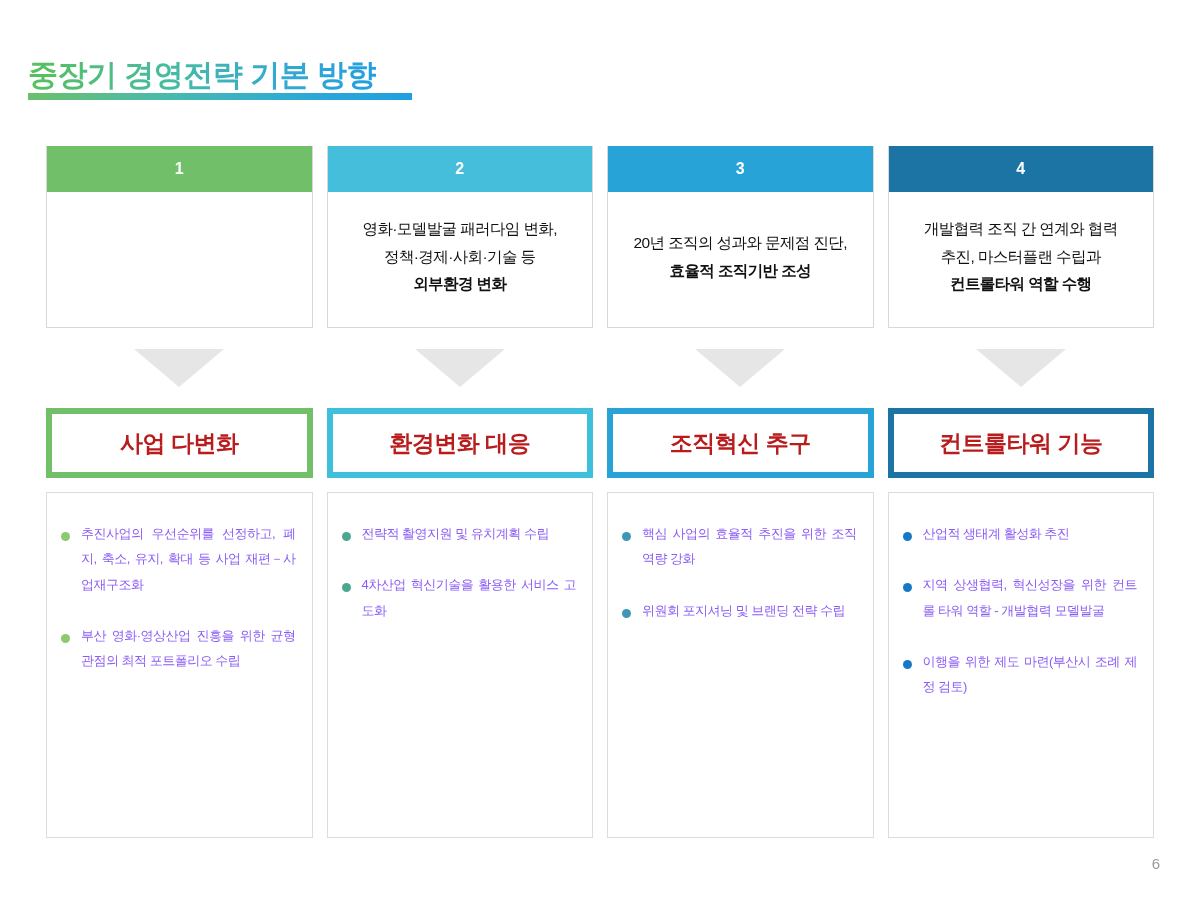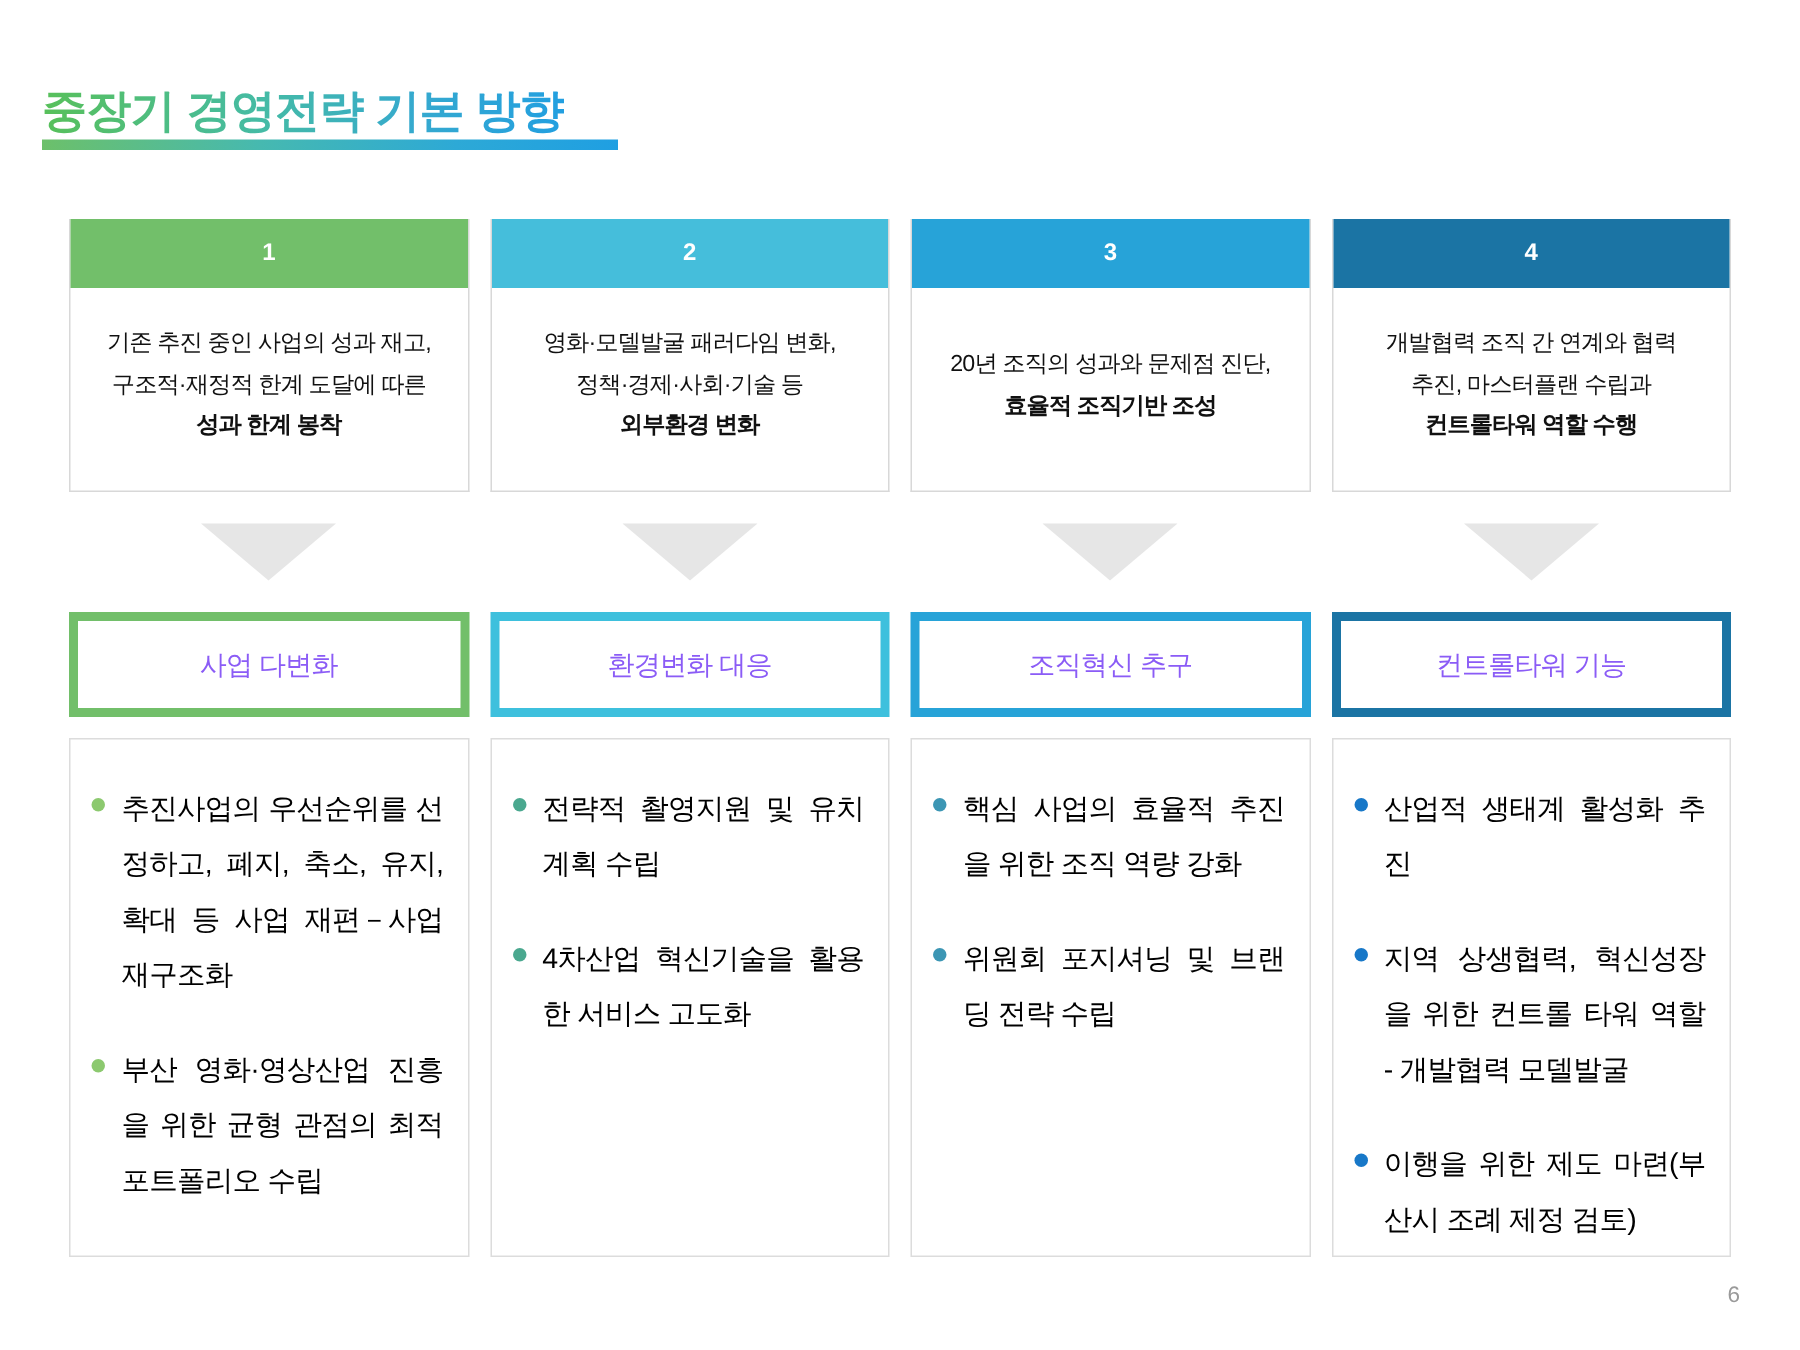--- a/index.html
+++ b/index.html
@@ -126,48 +126,48 @@
   .strategy-box {
     height: 70px;
     box-sizing: border-box;
     border: 6px solid #888;
     background: #ffffff;
     display: flex;
     align-items: center;
     justify-content: center;
   }
   .strategy-label {
-    font-size: 18px;
-    font-weight: normal;
+    font-size: 23px;
+    font-weight: bold;
     letter-spacing: -0.5px;
-    color: #8b5cf6;
+    color: #b91c1c;
   }
 
   
   .bullet-panel {
     margin-top: 14px;
     height: 346px;
     box-sizing: border-box;
     border: 1px solid #dcdcdc;
     background: #ffffff;
     padding: 28px 16px 16px 12px;
   }
   .bullet-list {
     list-style: none;
     margin: 0;
     padding: 0;
   }
   .bullet-item {
     position: relative;
     padding-left: 22px;
     margin-bottom: 26px;
-    font-size: 19px;
+    font-size: 13px;
     line-height: 1.95;
     letter-spacing: -0.5px;
-    color: #000000;
+    color: #8b5cf6;
     text-align: justify;
   }
   .bullet-item:last-child {
     margin-bottom: 0;
   }
   .bullet-dot {
     position: absolute;
     left: 2px;
     top: 11px;
     width: 9px;
@@ -192,27 +192,20 @@
 
   <div class="title-wrap">
     <h1 class="slide-title">중장기 경영전략 기본 방향</h1>
   </div>
   <div class="title-rule"></div>
 
   <div class="columns">
       <div class="column">
         <div class="top-card">
           <div class="card-header" style="background: rgb(114, 191, 106);">1</div>
-          <div class="card-body">
-            <div class="card-text">
-              <div>기존 추진 중인 사업의 성과 재고,</div>
-              <div>구조적·재정적 한계 도달에 따른</div>
-              <div class="strong">성과 한계 봉착</div>
-            </div>
-          </div>
         </div>
         <div class="arrow-zone">
           <div class="arrow"></div>
         </div>
         <div class="strategy-box" style="border-color: rgb(114, 191, 106);">
           <div class="strategy-label">사업 다변화</div>
         </div>
         <div class="bullet-panel">
           <ul class="bullet-list">
             <li class="bullet-item"><span class="bullet-dot" style="background: rgb(140, 201, 111);"></span><span>추진사업의 우선순위를 선정하고, 폐지, 축소, 유지, 확대 등 사업 재편－사업재구조화</span></li>

